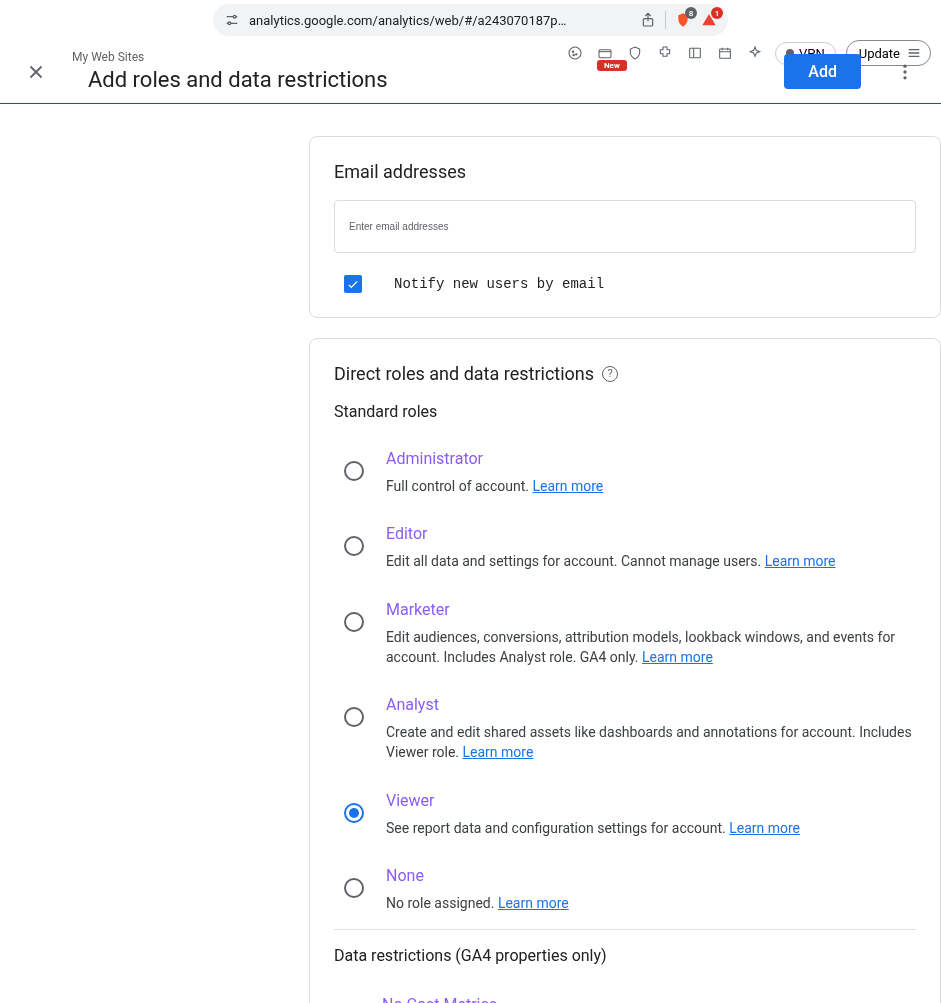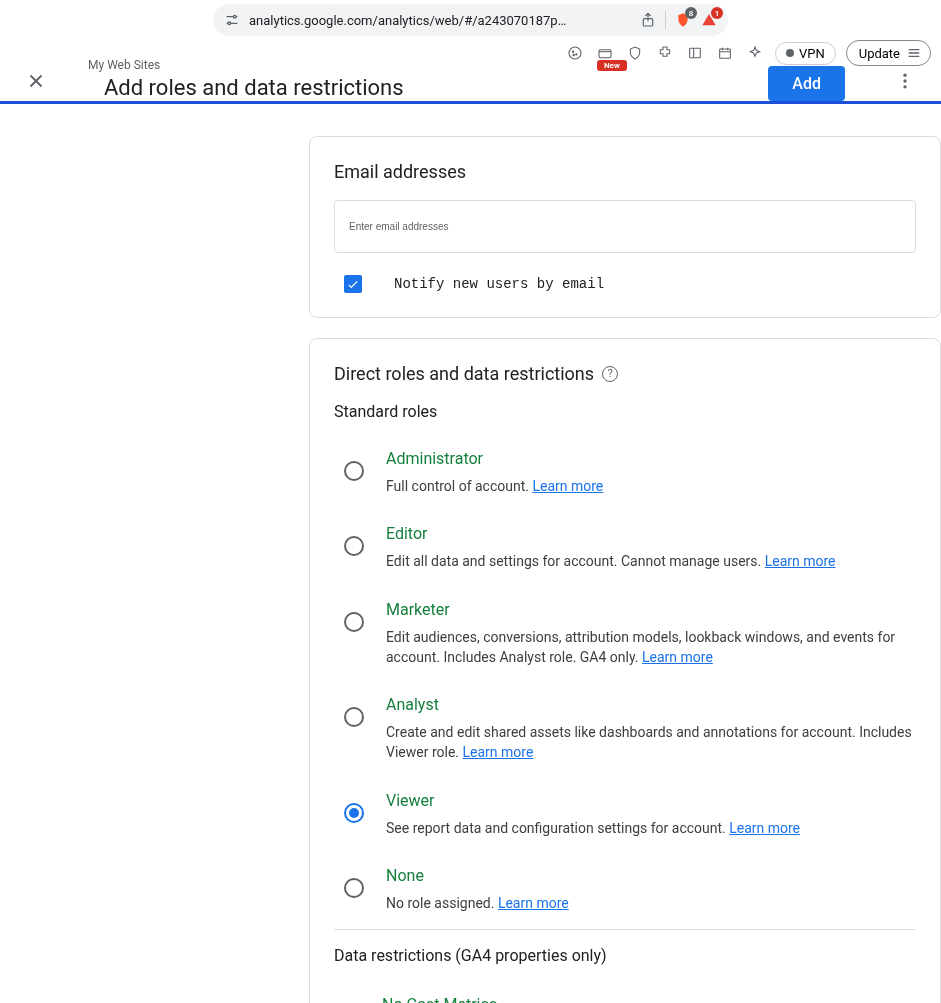--- a/index.html
+++ b/index.html
@@ -108,25 +108,25 @@
       align-items: center;
       gap: 6px;
       border: 1px solid #888;
       border-radius: 16px;
       padding: 4px 8px 4px 12px;
       font-size: 13px;
     }
     
     .page-header {
       height: 64px;
-      border-bottom: 3px solid #1d4ed8;
-      display: flex;
-      align-items: flex-end;
+      border-bottom: 1px solid #1d4ed8;
+      display: flex;
+      align-items: center;
       padding: 0 16px;
-      gap: 32px;
+      gap: 16px;
     }
     .close-btn {
       width: 40px;
       height: 40px;
       display: flex;
       align-items: center;
       justify-content: center;
       color: #5f6368;
       border-radius: 50%;
     }
@@ -259,21 +259,21 @@
     .radio.selected::after {
       content: "";
       width: 10px;
       height: 10px;
       background: #1a73e8;
       border-radius: 50%;
     }
     .role-texts { flex: 1; }
     .role-title {
       font-size: 16px;
-      color: #15803d;
+      color: #8b5cf6;
       font-family: "Google Sans", Roboto, Arial, sans-serif;
       margin-bottom: 8px;
     }
     .role-desc {
       font-size: 14px;
       color: #3c4043;
       line-height: 1.45;
     }
     .learn-more {
       color: #1a73e8;

